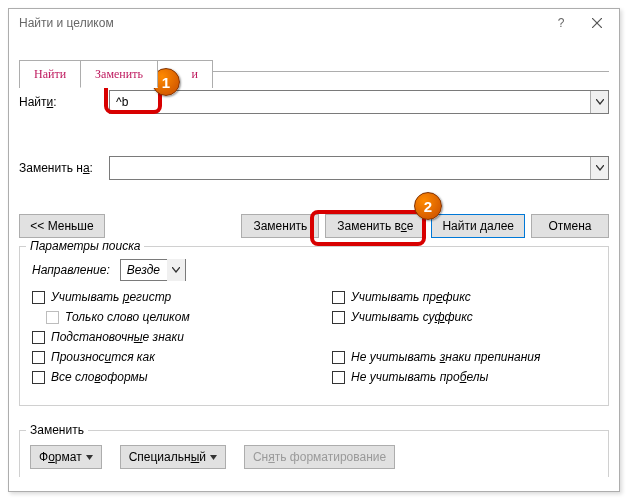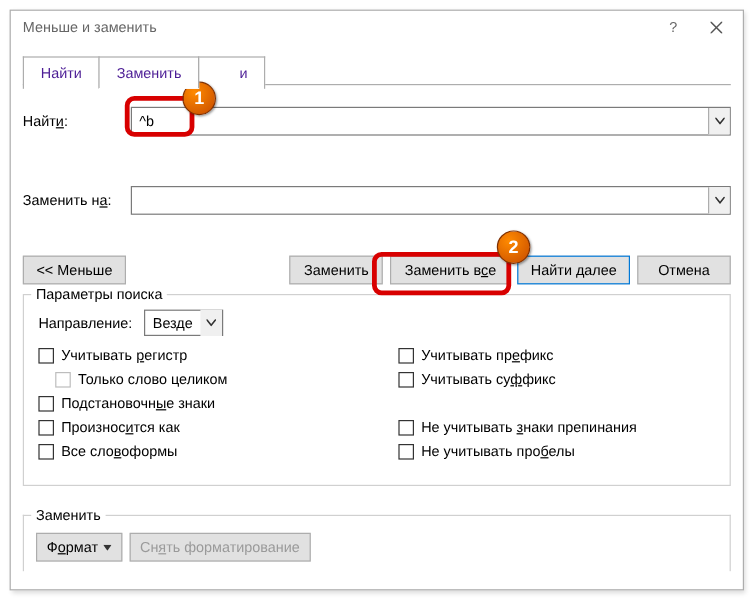--- a/index.html
+++ b/index.html
@@ -47,22 +47,23 @@
     position: relative;
     margin-top: 6px;
   }
   .tab {
     padding: 6px 14px 5px 14px;
     border: 1px solid #adadad;
     border-bottom: none;
     margin-right: -1px;
     background: #ffffff;
     position: relative;
-    top: 4px;
-    color: #4c1d95;
+    top: 17px;
+    color: #be185d;
+    font-family: Liberation Serif, serif;
   }
   .tab.inactive { background: #ffffff; }
   .tab.active {
     background: #ffffff;
     border-bottom: 1px solid #ffffff;
     z-index: 2;
   }
 
   .field-row {
     display: flex;
@@ -108,20 +109,21 @@
     font: inherit;
   }
   .btn.primary { border: 1.5px solid #0078d7; }
   .btn-less { margin-right: auto; min-width: 86px; }
 
   .groupbox {
     border: 1px solid #d0d0d0;
     margin-top: 2px;
     position: relative;
     padding: 12px 12px 18px 12px;
+    font-style: italic;
   }
   .group-legend {
     position: absolute;
     top: -8px;
     left: 6px;
     background: #ffffff;
     padding: 0 4px;
     color: #000;
   }
   .direction-row { display: flex; align-items: center; gap: 10px; margin-bottom: 6px; }
@@ -151,21 +153,21 @@
   .chk.disabled .box { border-color: #bdbdbd; }
 
   .group-lower {
     border: 1px solid #d0d0d0;
     border-bottom: none;
     margin-top: 24px;
     padding: 14px 10px 8px 10px;
     position: relative;
   }
   .group-lower .group-legend { top: -8px; }
-  .lower-btns { display: flex; gap: 6px; }
+  .lower-btns { display: flex; gap: 18px; }
   .btn2 {
     height: 24px;
     border: 1px solid #adadad;
     background: #e1e1e1;
     display: inline-flex; align-items: center; justify-content: center;
     padding: 0 8px;
     font: inherit;
     gap: 4px;
   }
   .btn2.disabled { color: #9a9a9a; }
@@ -189,21 +191,21 @@
     display: flex; align-items: center; justify-content: center;
     box-shadow: 1px 1px 2px rgba(0,0,0,.4);
   }
   .col-right { grid-column: 2; }
 </style>
 </head>
 <body>
 
 <div class="outer">
   <div class="titlebar">
-    <span class="title">Меньше и заменить</span>
+    <span class="title">Найти и целиком</span>
     <div class="tbtn">?</div>
     <div class="tbtn">
       <svg viewBox="0 0 10 10">
           <line x1="0" y1="0" x2="10" y2="10" stroke="#555" stroke-width="1.2"></line>
           <line x1="10" y1="0" x2="0" y2="10" stroke="#555" stroke-width="1.2"></line>
         </svg>
     </div>
   </div>
 
   <div class="content">
@@ -317,20 +319,26 @@
 
     <div class="group-lower">
       <span class="group-legend">Заменить</span>
       <div class="lower-btns">
         <button class="btn2">
           <span>Ф<u>о</u>рмат</span>
           <svg class="tri" viewBox="0 0 7 5">
               <polygon points="0,0 7,0 3.5,5" fill="#333"></polygon>
             </svg>
         </button>
+        <button class="btn2">
+          <span>Специальн<u>ы</u>й</span>
+          <svg class="tri" viewBox="0 0 7 5">
+              <polygon points="0,0 7,0 3.5,5" fill="#333"></polygon>
+            </svg>
+        </button>
         <button class="btn2 disabled">
           <span>Сн<u>я</u>ть форматирование</span>
         </button>
       </div>
     </div>
 
   </div>
 </div>
 
 <div class="hl" style="left:104px; top:80px; width:58px; height:34px;"></div>

